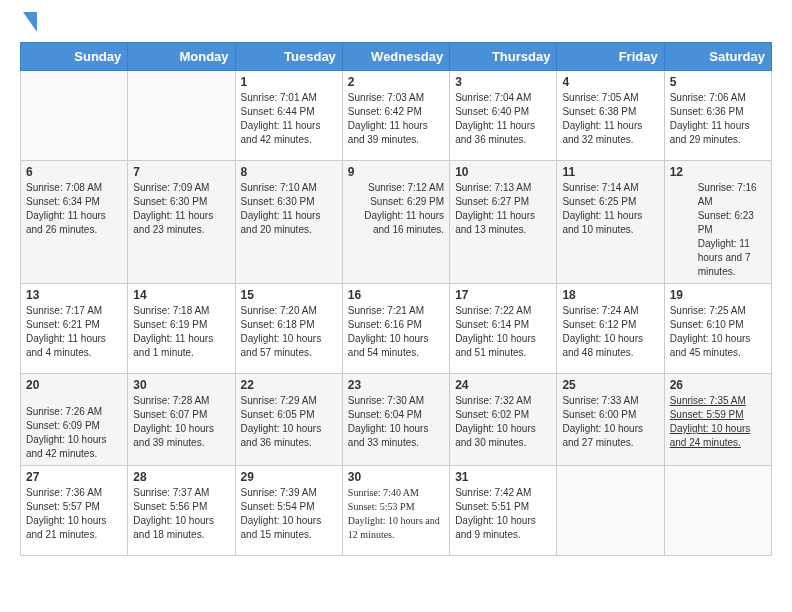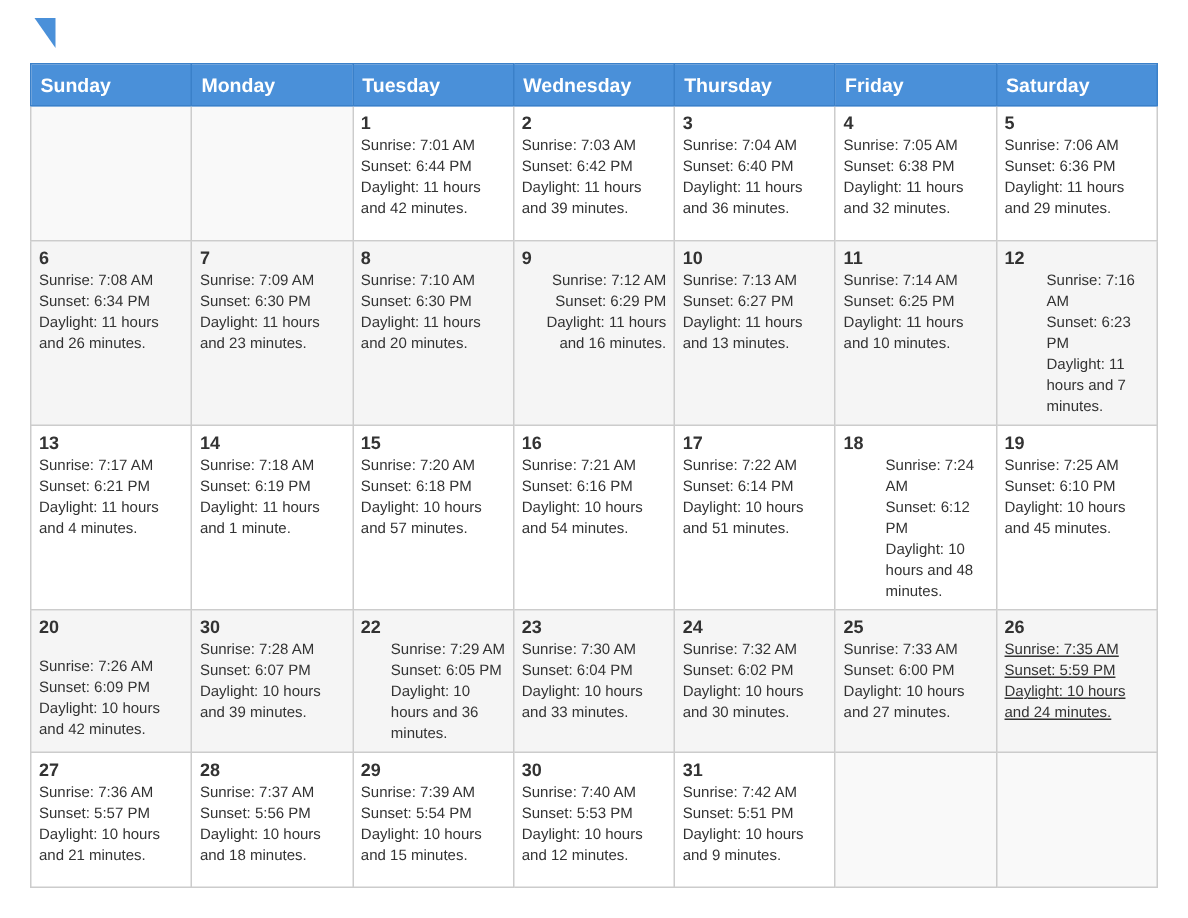--- a/index.html
+++ b/index.html
@@ -63,21 +63,21 @@
       width: 100%;
       border-collapse: collapse;
       table-layout: fixed;
     }
     th {
       background-color: #4a90d9;
       color: white;
       font-size: 13px;
       font-weight: bold;
       padding: 6px 6px;
-      text-align: left;
+      text-align: right;
       border: 1px solid #3a80c9;
     }
     td {
       border: 1px solid #ccc;
       vertical-align: top;
       padding: 4px 5px;
       font-size: 10.5px;
       color: #333;
       height: 90px;
       background: #fff;
@@ -234,21 +234,21 @@
 Daylight: 10 hours and 54 minutes.</div>
         </td>
         <td>
           <span class="day-number">17</span>
           <div class="day-info" style="white-space: pre-line;">Sunrise: 7:22 AM
 Sunset: 6:14 PM
 Daylight: 10 hours and 51 minutes.</div>
         </td>
         <td>
           <span class="day-number">18</span>
-          <div class="day-info" style="white-space: pre-line; margin-left: 28px;">Sunrise: 7:24 AM
+          <div class="day-info" style="white-space: pre-line;">Sunrise: 7:24 AM
 Sunset: 6:12 PM
 Daylight: 10 hours and 48 minutes.</div>
         </td>
         <td>
           <span class="day-number">19</span>
           <div class="day-info" style="white-space: pre-line;">Sunrise: 7:25 AM
 Sunset: 6:10 PM
 Daylight: 10 hours and 45 minutes.</div>
         </td>
       </tr>
@@ -260,21 +260,21 @@
 Daylight: 10 hours and 42 minutes.</div>
         </td>
         <td>
           <span class="day-number">30</span>
           <div class="day-info" style="white-space: pre-line;">Sunrise: 7:28 AM
 Sunset: 6:07 PM
 Daylight: 10 hours and 39 minutes.</div>
         </td>
         <td>
           <span class="day-number">22</span>
-          <div class="day-info" style="white-space: pre-line; margin-left: 20px;">Sunrise: 7:29 AM
+          <div class="day-info" style="white-space: pre-line;">Sunrise: 7:29 AM
 Sunset: 6:05 PM
 Daylight: 10 hours and 36 minutes.</div>
         </td>
         <td>
           <span class="day-number">23</span>
           <div class="day-info" style="white-space: pre-line;">Sunrise: 7:30 AM
 Sunset: 6:04 PM
 Daylight: 10 hours and 33 minutes.</div>
         </td>
         <td>
@@ -310,21 +310,21 @@
 Daylight: 10 hours and 18 minutes.</div>
         </td>
         <td>
           <span class="day-number">29</span>
           <div class="day-info" style="white-space: pre-line;">Sunrise: 7:39 AM
 Sunset: 5:54 PM
 Daylight: 10 hours and 15 minutes.</div>
         </td>
         <td>
           <span class="day-number">30</span>
-          <div class="day-info" style="white-space: pre-line;">Sunrise: 7:40 AM
+          <div class="day-info" style="white-space: pre-line; font-family: Liberation Serif, serif;">Sunrise: 7:40 AM
 Sunset: 5:53 PM
 Daylight: 10 hours and 12 minutes.</div>
         </td>
         <td>
           <span class="day-number">31</span>
           <div class="day-info" style="white-space: pre-line;">Sunrise: 7:42 AM
 Sunset: 5:51 PM
 Daylight: 10 hours and 9 minutes.</div>
         </td>
         <td class="empty"></td>

